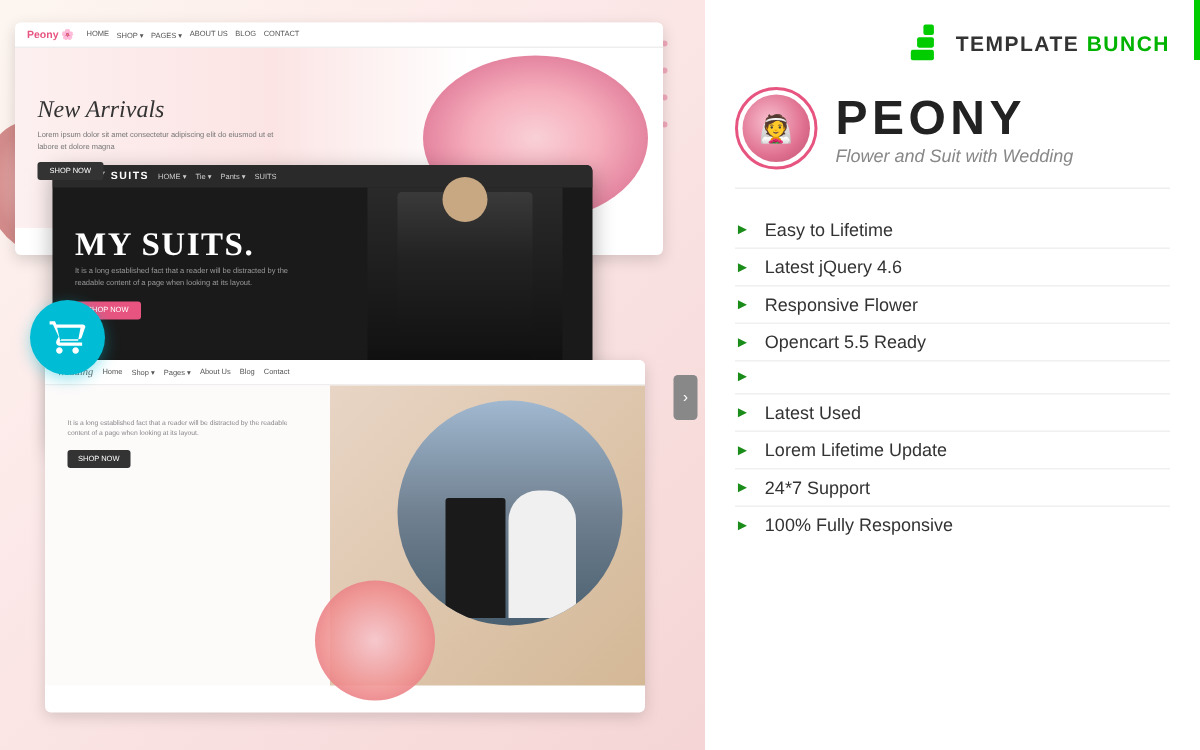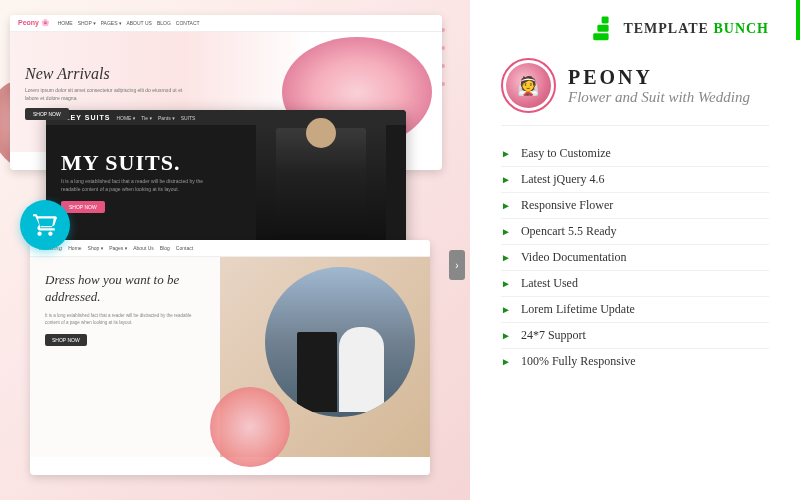--- a/index.html
+++ b/index.html
@@ -102,21 +102,21 @@
       padding: 3px 8px;
       font-size: 5px;
       border-radius: 2px;
       display: inline-block;
     }
 
     
     .preview-middle {
       position: absolute;
       top: 110px;
-      left: 46px;
+      left: 35px;
       width: 360px;
       height: 187px;
       background: #1a1a1a;
       border-radius: 4px;
       overflow: hidden;
       box-shadow: 0 4px 15px rgba(0,0,0,0.3);
     }
     .suits-nav {
       background: #2a2a2a;
       padding: 4px 8px;
@@ -368,22 +368,21 @@
       font-size: 10px;
       z-index: 10;
     }
 
     
     .right-panel {
       width: 330px;
       height: 500px;
       background: #fff;
       position: relative;
-      padding: 15px 31px;
-      font-family: Liberation Serif, serif;
+      padding: 15px 20px;
     }
 
     
     .tb-header {
       display: flex;
       align-items: center;
       justify-content: flex-end;
       gap: 8px;
       margin-bottom: 15px;
     }
@@ -435,28 +434,28 @@
       display: flex;
       align-items: center;
       justify-content: center;
     }
     .peony-person-icon {
       color: #fff;
       font-size: 18px;
     }
     .peony-name-area {}
     .peony-name {
-      font-size: 20px;
+      font-size: 32px;
       font-weight: 900;
       color: #222;
       letter-spacing: 3px;
       text-transform: uppercase;
     }
     .peony-tagline {
-      font-size: 15px;
+      font-size: 12px;
       color: #888;
       font-style: italic;
     }
 
     
     .features-list {
       list-style: none;
       padding: 0;
     }
     .feature-item {
@@ -562,21 +561,20 @@
       <span class="wedding-logo-text">Wedding</span>
       <span>Home</span>
       <span>Shop ▾</span>
       <span>Pages ▾</span>
       <span>About Us</span>
       <span>Blog</span>
       <span>Contact</span>
     </div>
     <div class="wedding-body">
       <div class="wedding-left">
-        <div class="wedding-title">Dress how you want to be addressed.</div>
         <div class="wedding-sub">It is a long established fact that a reader will be distracted by the readable content of a page when looking at its layout.</div>
         <div class="wedding-btn2">SHOP NOW</div>
       </div>
       <div class="wedding-right">
         <div class="wedding-couple-circle">
           <div class="couple-figures">
             <div class="groom-fig"></div>
             <div class="bride-fig"></div>
           </div>
         </div>
@@ -614,37 +612,36 @@
     </div>
     <div class="peony-name-area">
       <div class="peony-name">PEONY</div>
       <div class="peony-tagline">Flower and Suit with Wedding</div>
     </div>
   </div>
 
   <ul class="features-list">
     <li class="feature-item">
       <span class="feature-arrow">►</span>
-      <span class="feature-text">Easy to Customize</span>
+      <span class="feature-text">Easy to Lifetime</span>
     </li>
     <li class="feature-item">
       <span class="feature-arrow">►</span>
       <span class="feature-text">Latest jQuery 4.6</span>
     </li>
     <li class="feature-item">
       <span class="feature-arrow">►</span>
       <span class="feature-text">Responsive Flower</span>
     </li>
     <li class="feature-item">
       <span class="feature-arrow">►</span>
       <span class="feature-text">Opencart 5.5 Ready</span>
     </li>
     <li class="feature-item">
       <span class="feature-arrow">►</span>
-      <span class="feature-text">Video Documentation</span>
     </li>
     <li class="feature-item">
       <span class="feature-arrow">►</span>
       <span class="feature-text">Latest Used</span>
     </li>
     <li class="feature-item">
       <span class="feature-arrow">►</span>
       <span class="feature-text">Lorem Lifetime Update</span>
     </li>
     <li class="feature-item">

